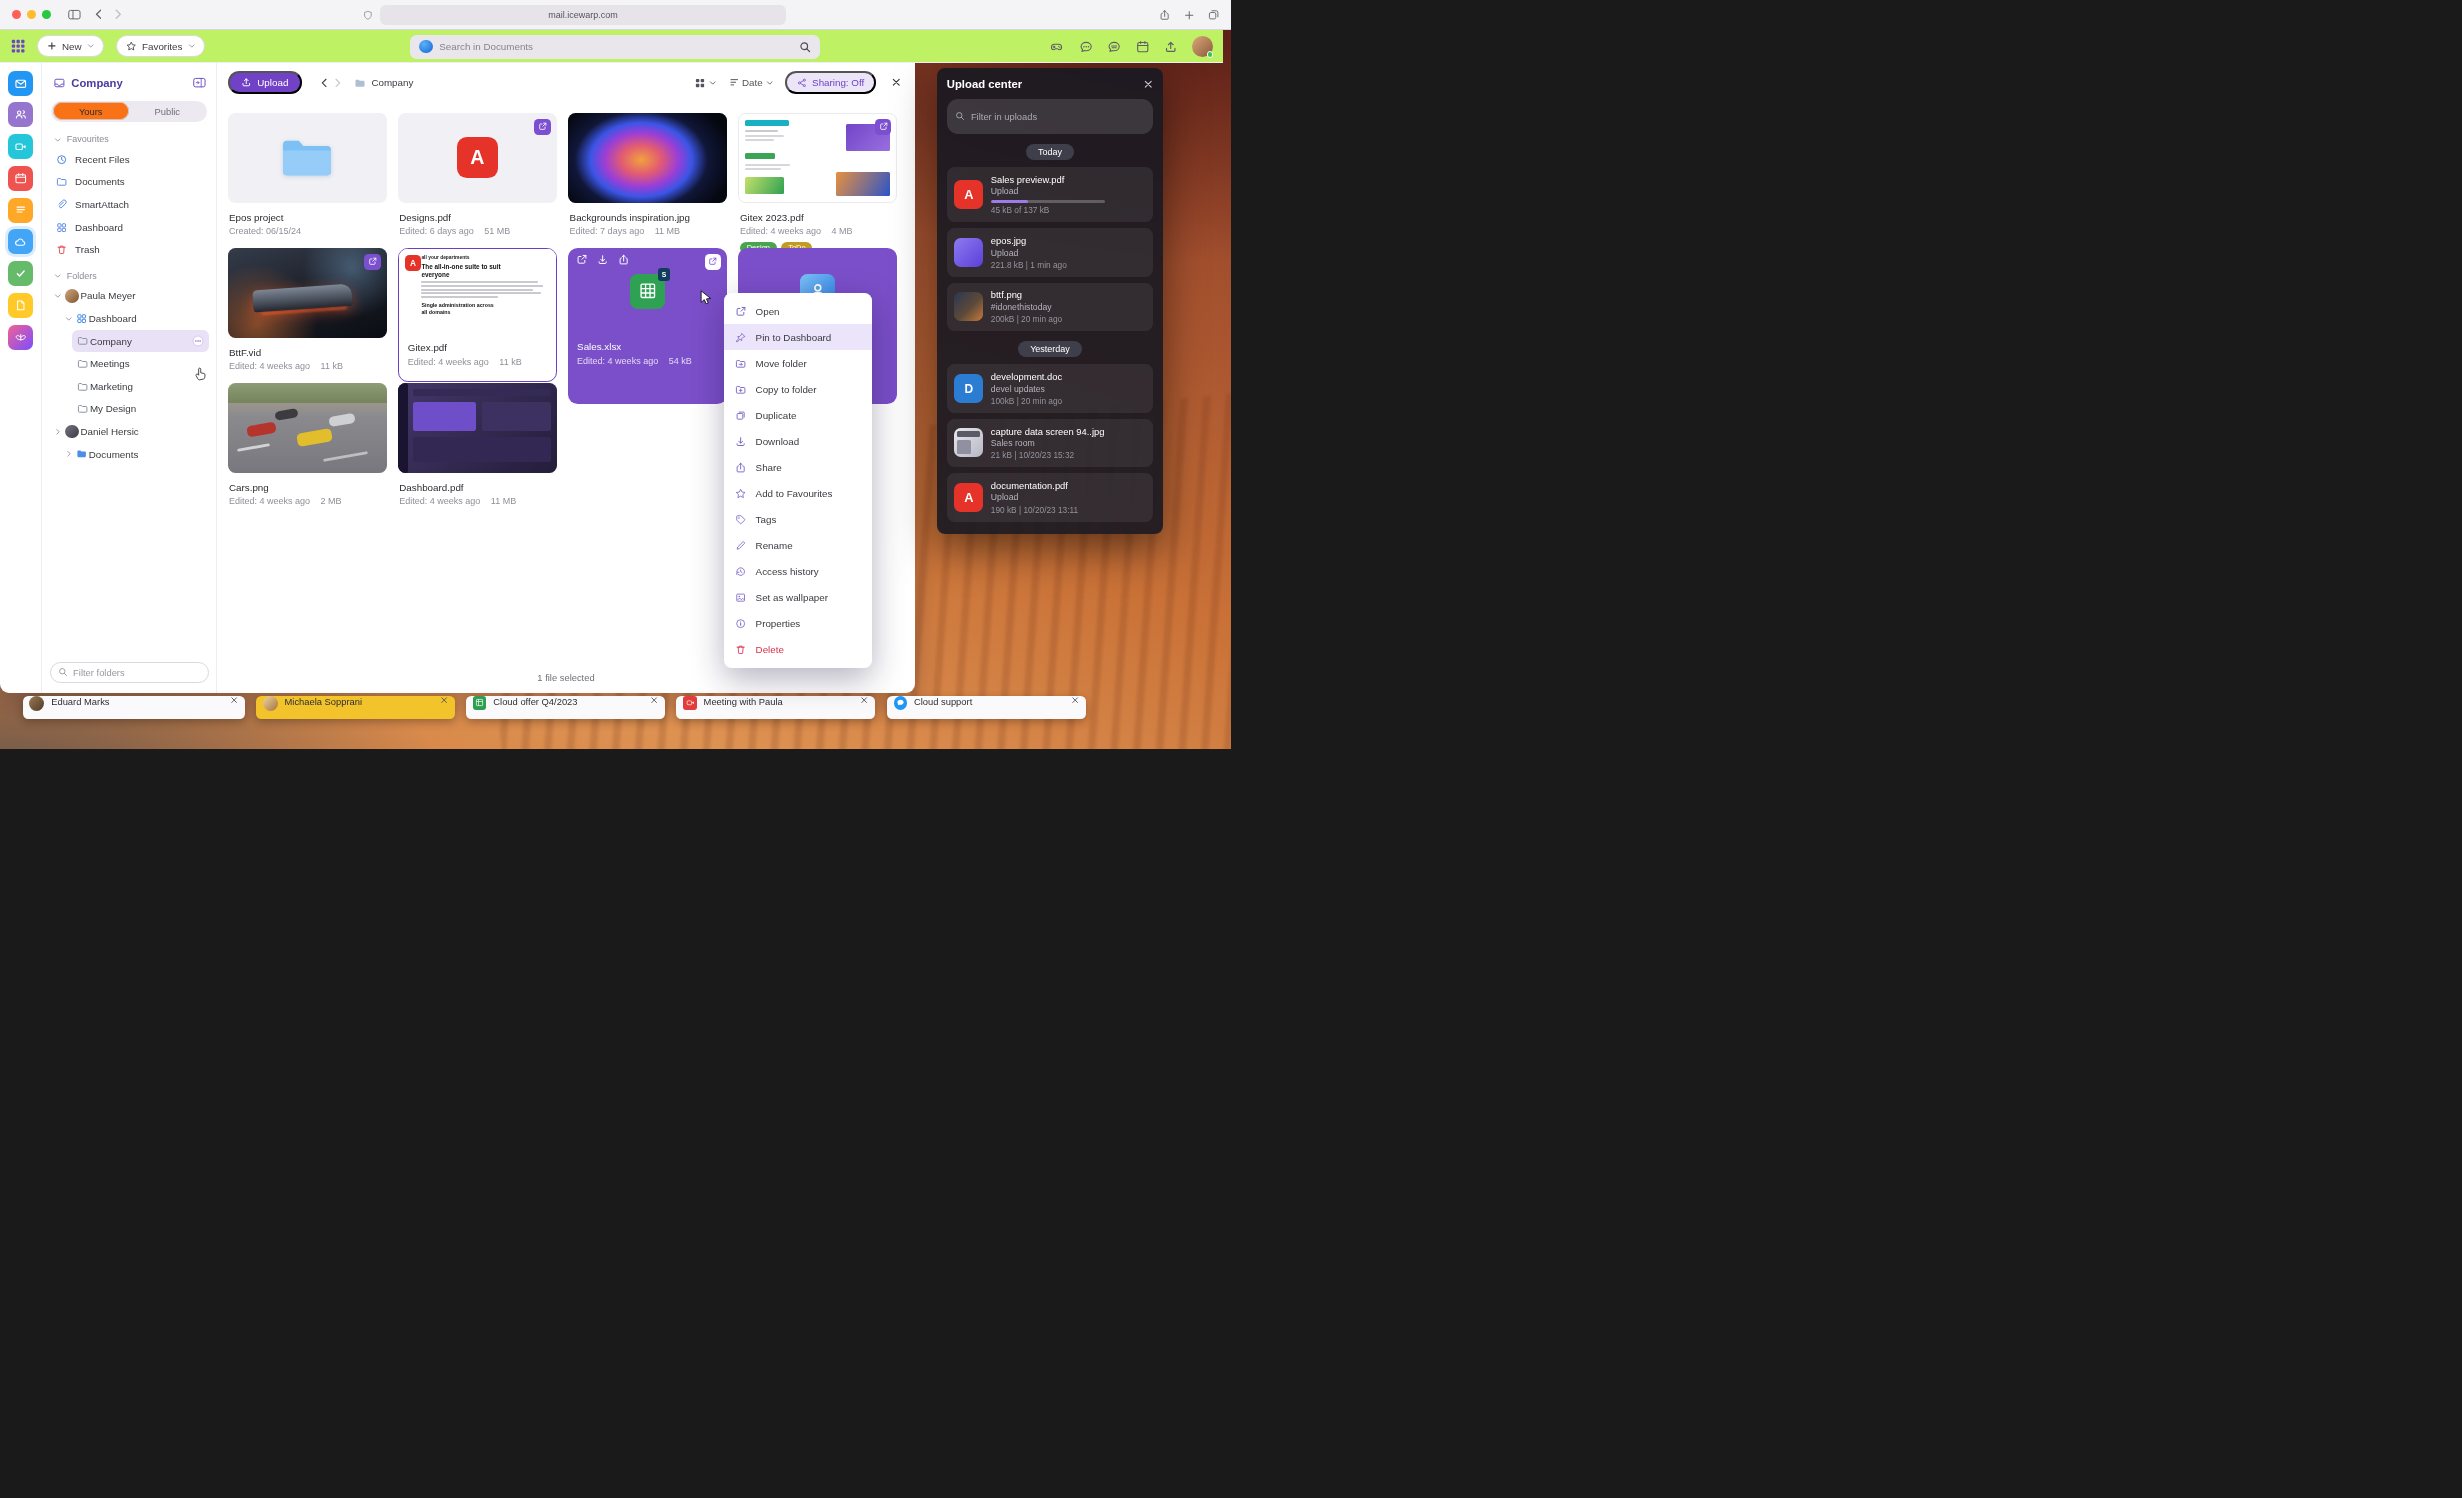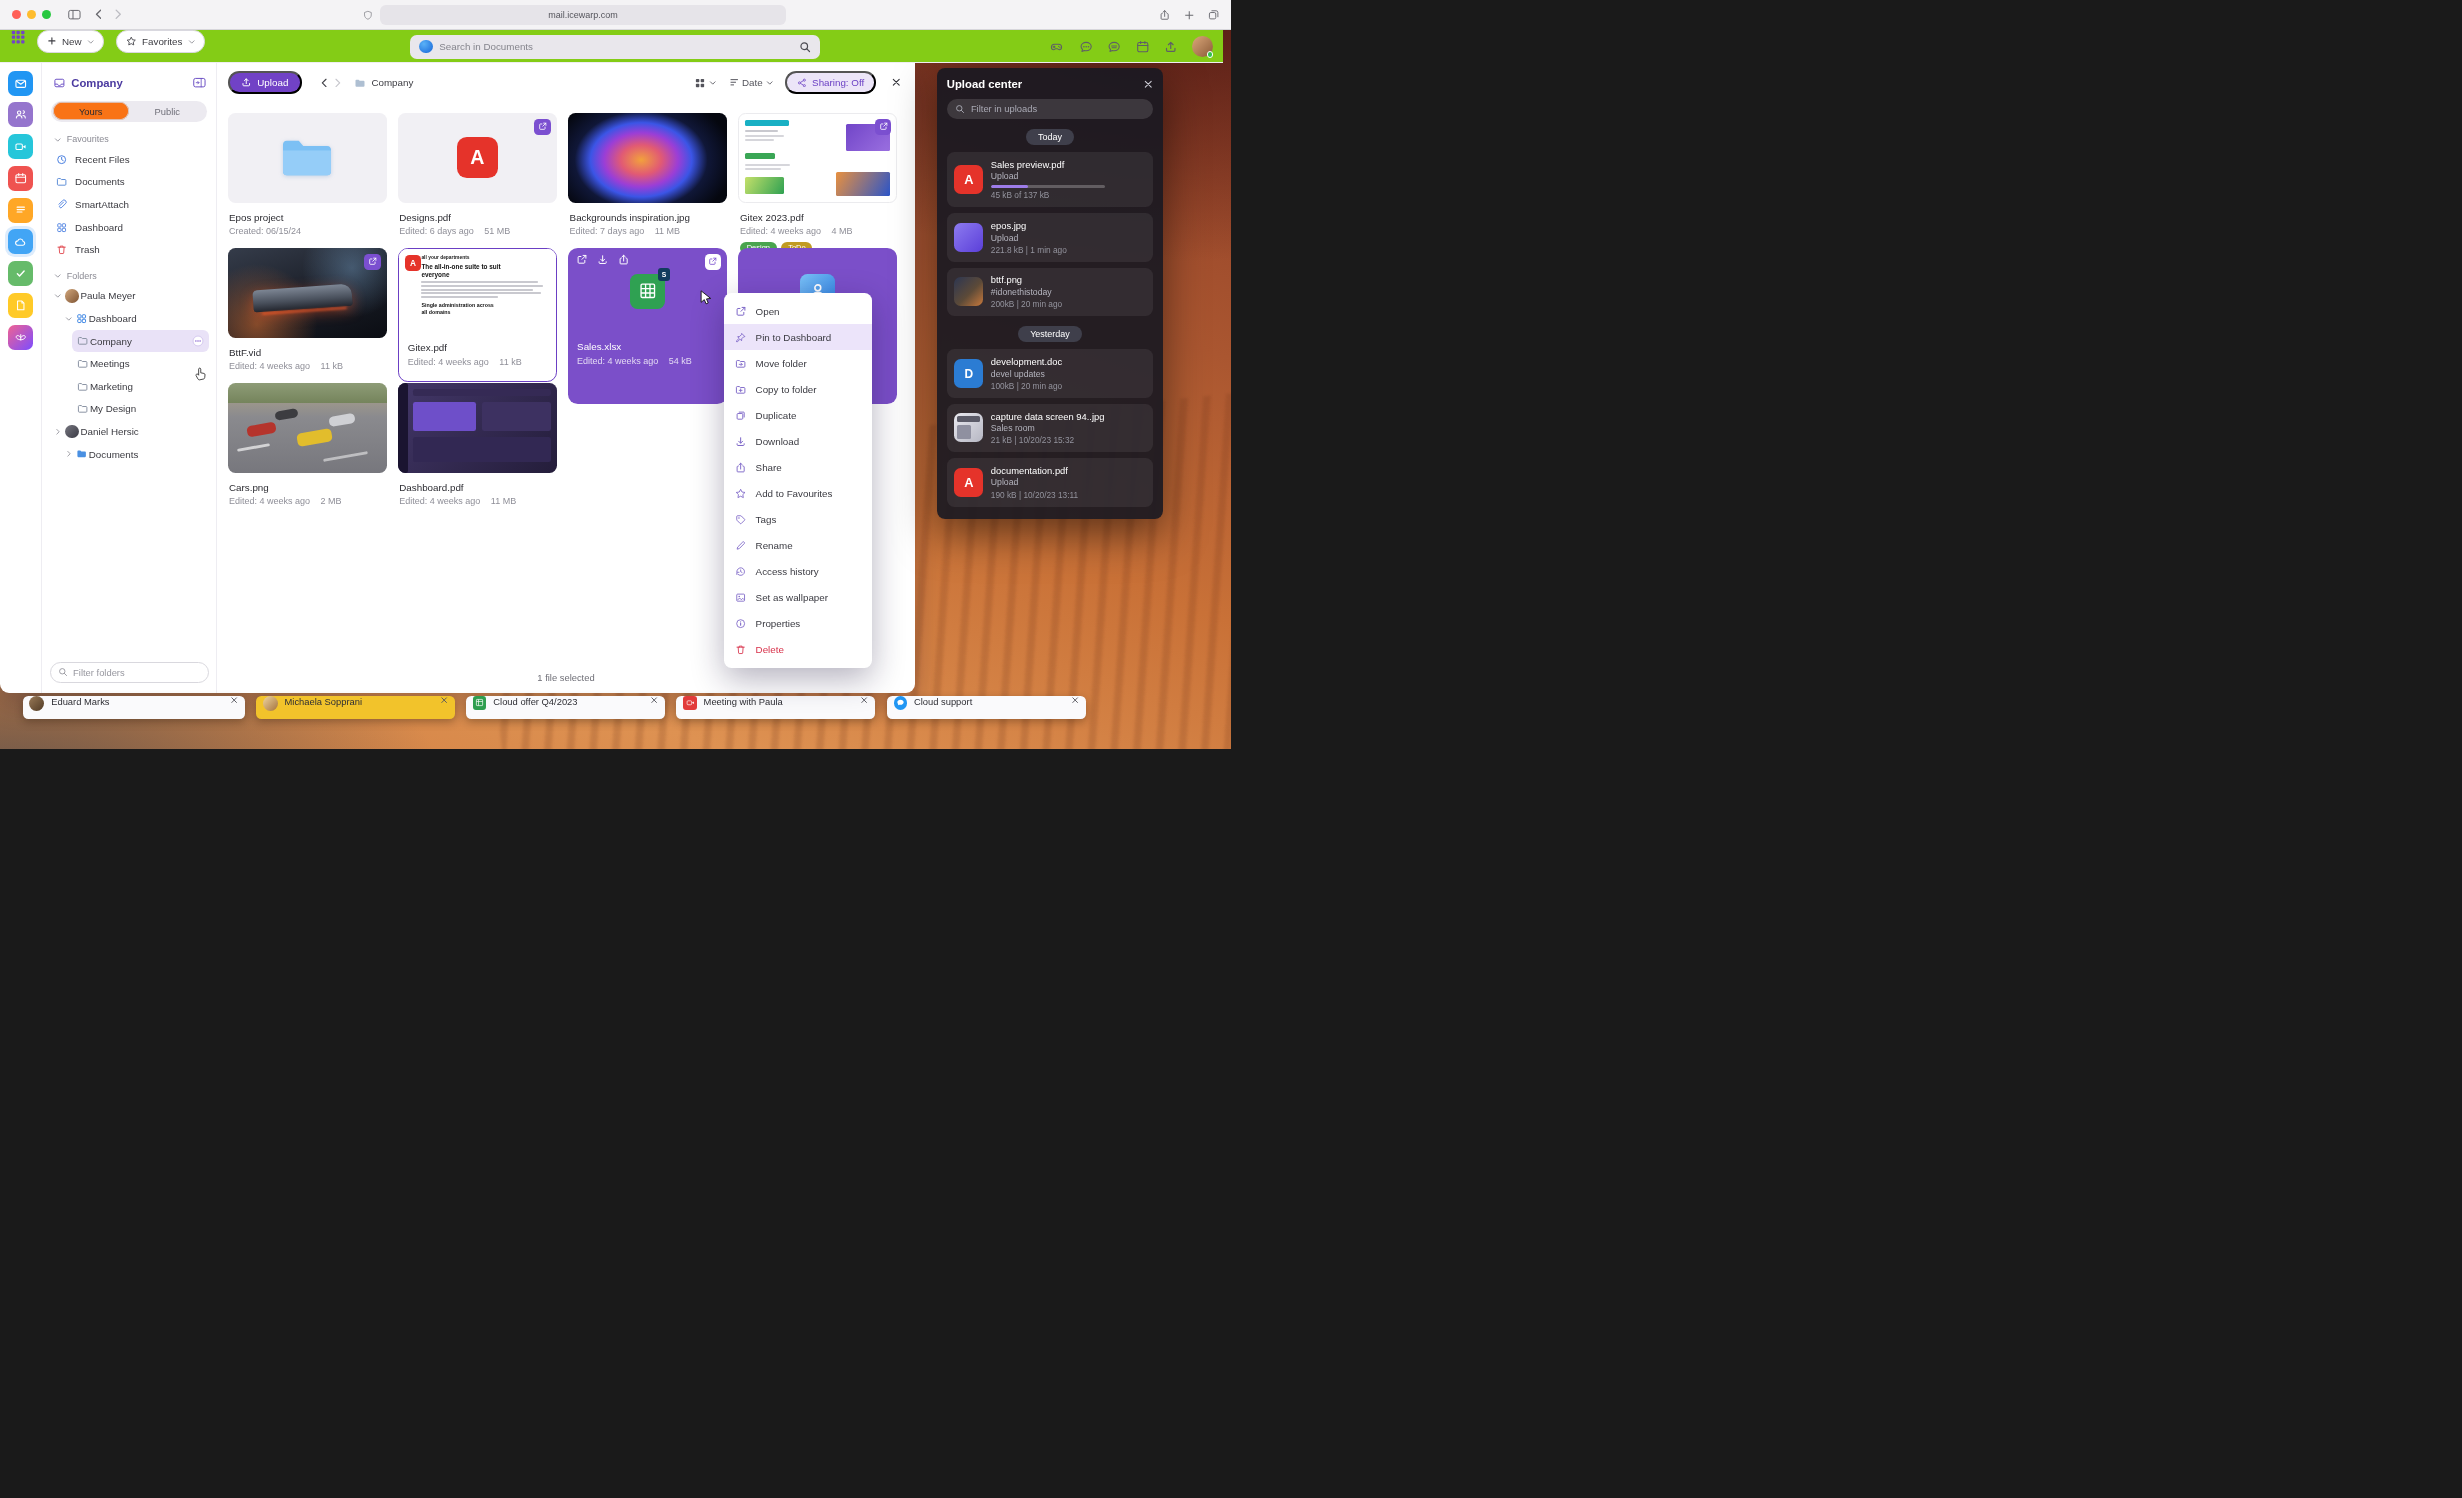--- a/index.html
+++ b/index.html
@@ -23,21 +23,21 @@
 .traffic{display:flex;gap:6px;margin-right:10.5px}
 .tl{width:9px;height:9px;border-radius:50%}
 .tl.red{background:#ff5f57}.tl.yel{background:#febc2e}.tl.grn{background:#28c840}
 .chrome-btn{color:#67676d;margin:0 6.8px;display:flex}
 .chrome-btn.dis{color:#bcbcc2}
 .shield{position:absolute;left:363px;top:9.8px;color:#8a8a90}
 .url-pill{position:absolute;left:380px;top:5.3px;width:406px;height:19.6px;background:#e6e4e9;border-radius:6px;display:flex;align-items:center;justify-content:center;font-size:9px;color:#55555c}
 .chrome-right{position:absolute;right:12px;top:0;height:30px;display:flex;align-items:center;gap:13.5px;color:#67676d}
 
 
-.app-toolbar{position:absolute;top:30px;left:0;right:8px;height:33px;background:#84cc16;border-bottom:0.8px solid #efeef2;z-index:70;display:flex;align-items:flex-start;padding-left:10.5px}
+.app-toolbar{position:absolute;top:30px;left:0;right:8px;height:33px;background:#bef264;border-bottom:0.8px solid #efeef2;z-index:70;display:flex;align-items:center;padding-left:10.5px}
 .apps-ic{color:#7145c8;margin-right:12px;display:flex}
 .btn-pill{height:22.6px;border:0.8px solid #d9d8df;border-radius:11.3px;background:#fff;display:flex;align-items:center;gap:5.3px;padding:0 9px;font-size:9.8px;color:#3c3c42;margin-right:12px;cursor:default}
 .btn-pill .chev{color:#8c8c93;display:flex}
 .top-search{position:absolute;left:410px;top:4.5px;width:410px;height:24px;background:#e9e7ec;border-radius:6.8px;display:flex;align-items:center;padding:0 9px;gap:6.8px}
 .ts-logo{width:13.5px;height:13.5px;border-radius:50%;background:radial-gradient(circle at 35% 30%,#5ab1f7,#1565d8);flex:none}
 .top-search input{flex:1;border:0;background:transparent;outline:0;font-size:9.8px;color:#3c3c42}
 .top-search input::placeholder{color:#85858d}
 .ts-mag{color:#4c4c53;display:flex}
 .top-right{position:absolute;right:10.5px;top:4.5px;height:24px;display:flex;align-items:center;gap:14.3px;color:#5f5f66}
 .avatar{width:21px;height:21px;border-radius:50%;position:relative;background:linear-gradient(135deg,#dca87a,#8a5a38);flex:none}
@@ -139,21 +139,21 @@
 .cmi{height:26px;display:flex;align-items:center;gap:9px;padding:0 11.3px;font-size:9.8px;color:#3a3a41;cursor:default}
 .cmi svg{color:#7a63c6;flex:none}
 .cmi.active{background:#ece4fa}
 .cmi.danger{color:#d8314a}
 .cmi.danger svg{color:#d8314a}
 
 
 .ucenter{position:absolute;left:937px;top:68px;width:226px;border-radius:8px;background:rgba(26,25,33,.93);box-shadow:0 15px 41px rgba(0,0,0,.5);padding:9.8px 9.8px 6px;z-index:40;color:#fff}
 .uc-head{display:flex;align-items:center;font-size:11.3px;font-weight:700}
 .uc-close{margin-left:auto;color:#cfcfd8;display:flex}
-.uc-search{margin-top:9px;height:20px;border-radius:11.3px;background:rgba(255,255,255,.13);display:flex;align-items:center;gap:6px;padding:0 8.3px;color:#a9a9b4}
+.uc-search{margin-top:9px;height:35px;border-radius:11.3px;background:rgba(255,255,255,.13);display:flex;align-items:center;gap:6px;padding:0 8.3px;color:#a9a9b4}
 .uc-search input{flex:1;background:transparent;border:0;outline:0;color:#e9e9f0;font-size:9.4px;min-width:0}
 .uc-search input::placeholder{color:#a9a9b4}
 .uc-pill{margin:9.8px auto 7.5px;width:max-content;padding:3px 12px;background:#3f3f4b;border-radius:9px;font-size:9px}
 .uci{display:flex;gap:7.5px;align-items:center;background:rgba(255,255,255,.07);border-radius:7.5px;padding:6.8px 7.5px;margin-bottom:6px}
 .uc-ic{width:29px;height:29px;border-radius:6.8px;flex:none;position:relative;overflow:hidden}
 .uc-ic.pdf{background:#e5332a;display:flex;align-items:center;justify-content:center;color:#fff;font-weight:700;font-size:12.8px}
 .uc-ic.img{background:linear-gradient(135deg,#8d7bf0,#5b3fd9)}
 .uc-ic.bttf{background:linear-gradient(135deg,#2c3652 0%,#5c4a38 55%,#c8793c 100%)}
 .uc-ic.doc{background:#2b7cd3;display:flex;align-items:center;justify-content:center;color:#fff;font-weight:700;font-size:12px}
 .uc-ic.shot{background:linear-gradient(135deg,#e9e9ef,#b6b7c3)}

